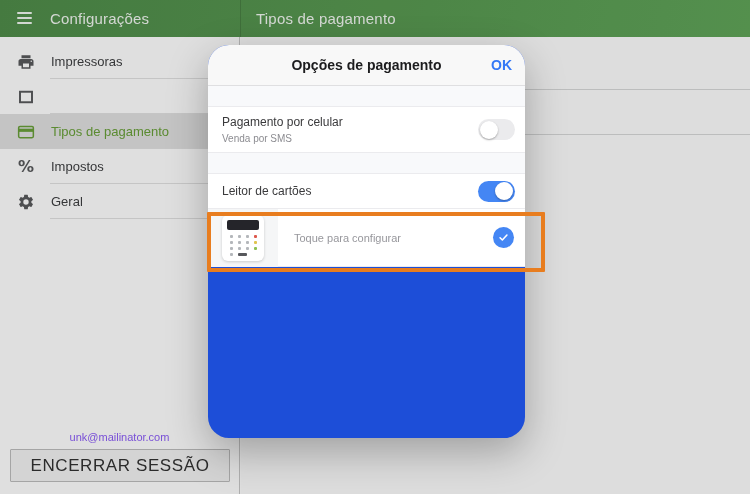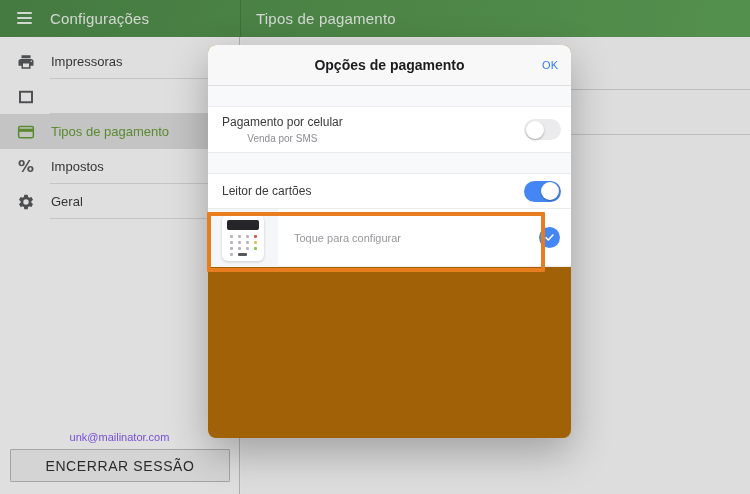--- a/index.html
+++ b/index.html
@@ -31,47 +31,47 @@
   .nav-item .label { font-size:13px; color:#3d3e40; }
   .nav-item.selected { background:#e0e0e0; }
   .nav-item.selected .label { color:#689f38; }
   .pct-glyph { font-size:16px; font-weight:700; color:#595a5c; font-family:"DejaVu Sans", sans-serif; }
 
   .account-email { position:absolute; left:0; right:0; bottom:51px; text-align:center; font-size:11px; color:#8b5cf6; }
   .logout-btn {
     position:absolute; left:10px; right:9px; bottom:12px; height:33px;
     background:#f3f3f3; border:1px solid #bdbdbd; border-radius:1px;
     display:flex; align-items:center; justify-content:center;
-    font-size:14px; font-weight:500; letter-spacing:.6px; color:#323232; cursor:pointer;
+    font-size:17px; font-weight:500; letter-spacing:.6px; color:#323232; cursor:pointer;
   }
 
   
   .content { position:absolute; top:37px; left:241px; right:0; bottom:0; background:#fdfdfd; }
   .content .hline { position:absolute; left:0; right:0; height:1px; background:#d7d8d8; }
 
   
   .scrim { position:absolute; inset:0; background:rgba(0,0,0,.125); z-index:5; }
 
   
   .modal {
-    position:absolute; left:208px; top:45px; width:363px; height:393px; z-index:6;
-    background:#a16207; border-radius:8px; overflow:hidden;
+    position:absolute; left:208px; top:45px; width:317px; height:393px; z-index:6;
+    background:#1d4ed8; border-radius:21px; overflow:hidden;
     box-shadow:0 14px 40px rgba(0,0,0,.28);
   }
   .modal-header { height:41px; background:#f8f8f8; border-bottom:1px solid #dfdfe1; position:relative;
     display:flex; align-items:center; justify-content:center; }
   .modal-title { font-size:14px; font-weight:700; color:#1c1c1e; }
   .ok-button { position:absolute; right:13px; top:0; bottom:0; display:flex; align-items:center;
-    color:#3478f6; font-size:11px; font-weight:400; cursor:pointer; }
+    color:#3478f6; font-size:14px; font-weight:700; cursor:pointer; }
   .gap { height:21px; background:#f8f9fb; border-bottom:1px solid #ebebee; }
   .mrow { background:#fff; display:flex; align-items:center; padding:0 10px 0 14px; border-bottom:1px solid #ebebee; }
   .mrow .titles { display:flex; flex-direction:column; }
   .row-title { font-size:12px; color:#3a3a3c; }
   .row-subtitle { font-size:10px; color:#8c8c91; margin-top:4px; }
-  .row-mobile { height:46px;text-align:center; }
+  .row-mobile { height:46px; }
   .row-reader { height:35px;text-align:center; }
 
   .toggle { width:37px; height:21px; border-radius:11px; position:relative; margin-left:auto; cursor:pointer; background:#ebebed; }
   .toggle.on { background:#4486f4; }
   .toggle .knob { position:absolute; top:1.5px; left:2px; width:18px; height:18px; border-radius:50%;
     background:#fff; box-shadow:0 1px 2px rgba(0,0,0,.3); }
   .toggle.on .knob { left:auto; right:2px; }
 
   .device-row { height:58px; display:flex; align-items:center; background:#fff; border-bottom:1px solid #ebebee; cursor:pointer; }
   .device-thumb { width:70px; height:58px; background:#f5f6f7; display:flex; align-items:center; justify-content:center; }

